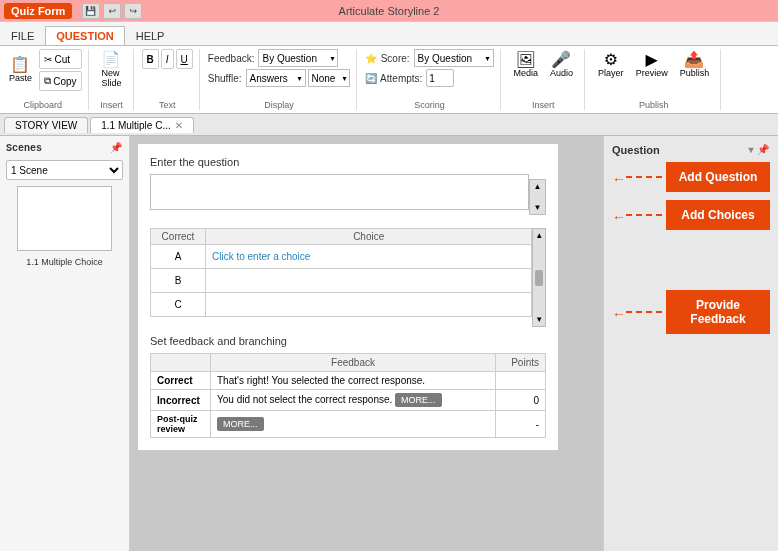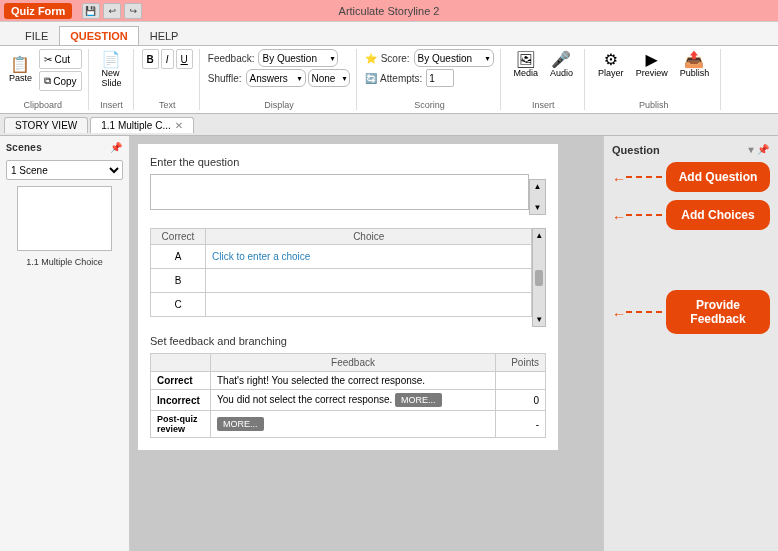--- a/index.html
+++ b/index.html
@@ -6,35 +6,35 @@
     body { font-family: 'Segoe UI', Arial, sans-serif; font-size: 11px; background: #d0d0d0; width: 778px; height: 551px; overflow: hidden; }
 
     
     .title-bar { background: #fca5a5; height: 22px; display: flex; align-items: center; justify-content: center; font-size: 11px; color: #444; border-bottom: 1px solid #ccc; position: relative; }
     .title-bar-left { position: absolute; left: 4px; display: flex; align-items: center; gap: 4px; }
     .quiz-form-btn { background: #e8470a; color: white; font-size: 11px; font-weight: bold; padding: 2px 7px; border-radius: 3px; cursor: pointer; }
     .quick-access { display: flex; align-items: center; gap: 3px; margin-left: 6px; }
     .icon-btn { width: 18px; height: 16px; background: #e0e0e0; border: 1px solid #bbb; border-radius: 2px; cursor: pointer; display: flex; align-items: center; justify-content: center; font-size: 9px; }
 
     
-    .ribbon-tabs { background: #f4f4f4; display: flex; align-items: flex-end; height: 24px; border-bottom: 1px solid #bbb; padding-left: 14px; }
+    .ribbon-tabs { background: #f4f4f4; display: flex; align-items: flex-end; height: 24px; border-bottom: 1px solid #bbb; padding-left: 0; }
     .ribbon-tab { padding: 3px 10px; font-size: 11px; cursor: pointer; border: 1px solid transparent; border-bottom: none; }
     .ribbon-tab.active { background: white; border-color: #bbb; border-bottom-color: white; color: #e8470a; font-weight: bold; }
     .ribbon-tab:not(.active) { color: #333; }
 
     
     .ribbon { background: white; border-bottom: 1px solid #bbb; padding: 3px 4px; display: flex; align-items: flex-start; gap: 6px; height: 68px; }
     .ribbon-group { display: flex; flex-direction: column; align-items: flex-start; border-right: 1px solid #ddd; padding-right: 6px; margin-right: 2px; height: 100%; }
     .ribbon-group-label { font-size: 9px; color: #666; text-align: center; margin-top: auto; width: 100%; padding-top: 2px; }
     .ribbon-row { display: flex; align-items: center; gap: 2px; margin-bottom: 2px; }
     .rb-btn { display: flex; flex-direction: column; align-items: center; cursor: pointer; padding: 2px 4px; border: 1px solid transparent; border-radius: 2px; font-size: 10px; }
     .rb-btn .icon { font-size: 16px; line-height: 1; }
     .rb-btn .label { font-size: 9px; }
     .rb-small { height: 20px; padding: 1px 4px; border: 1px solid #ccc; border-radius: 2px; cursor: pointer; font-size: 10px; background: white; display: flex; align-items: center; gap: 2px; }
-    .rb-dropdown { border: 1px solid #bbb; border-radius: 6px; background: white; font-size: 10px; height: 18px; padding: 0 14px 0 3px; cursor: pointer; position: relative; min-width: 70px; display: inline-flex; align-items: center; }
+    .rb-dropdown { border: 1px solid #bbb; border-radius: 0; background: white; font-size: 10px; height: 18px; padding: 0 14px 0 3px; cursor: pointer; position: relative; min-width: 70px; display: inline-flex; align-items: center; }
     .rb-dropdown::after { content: '▾'; position: absolute; right: 3px; font-size: 8px; }
     .rb-label { font-size: 10px; color: #333; margin-right: 2px; }
     .rb-input { width: 28px; height: 18px; border: 1px solid #bbb; border-radius: 2px; font-size: 10px; padding: 0 2px; }
 
     
     .tab-bar { background: #e8e8e8; display: flex; align-items: center; height: 22px; border-bottom: 1px solid #bbb; padding-left: 4px; gap: 2px; }
     .tab-item { padding: 2px 10px; font-size: 10px; background: white; border: 1px solid #bbb; border-bottom: none; cursor: pointer; border-radius: 3px 3px 0 0; display: flex; align-items: center; gap: 4px; }
     .tab-item.story { background: #f5f5f5; }
     .tab-close { color: #888; font-size: 10px; cursor: pointer; }
 
@@ -72,21 +72,21 @@
     .feedback-table td { border: 1px solid #ccc; padding: 3px 6px; }
     .more-btn { background: #7a7a7a; color: white; border: none; border-radius: 2px; padding: 2px 6px; font-size: 9px; cursor: pointer; }
     .points-val { text-align: right; }
 
     
     .right-panel { width: 175px; background: #e8e8e8; border-left: 1px solid #ccc; padding: 8px; flex-shrink: 0; position: relative; }
     .panel-title { font-size: 11px; color: #333; font-weight: bold; margin-bottom: 6px; display: flex; justify-content: space-between; }
     .panel-pin { font-size: 10px; color: #888; cursor: pointer; display: flex; gap: 4px; }
 
     
-    .annotation-btn { background: #e8470a; color: white; font-size: 13px; font-weight: bold; border-radius: 10px; padding: 10px 18px; text-align: center; cursor: pointer; margin-bottom: 12px; display: block; }
+    .annotation-btn { background: #e8470a; color: white; font-size: 13px; font-weight: bold; border-radius: 0; padding: 10px 18px; text-align: center; cursor: pointer; margin-bottom: 12px; display: block; }
   </style>
 </head>
 <body>
 
 <div class="title-bar">
   <div class="title-bar-left">
     <span class="quiz-form-btn">Quiz Form</span>
     <div class="quick-access">
       <div class="icon-btn">💾</div>
       <div class="icon-btn">↩</div>

